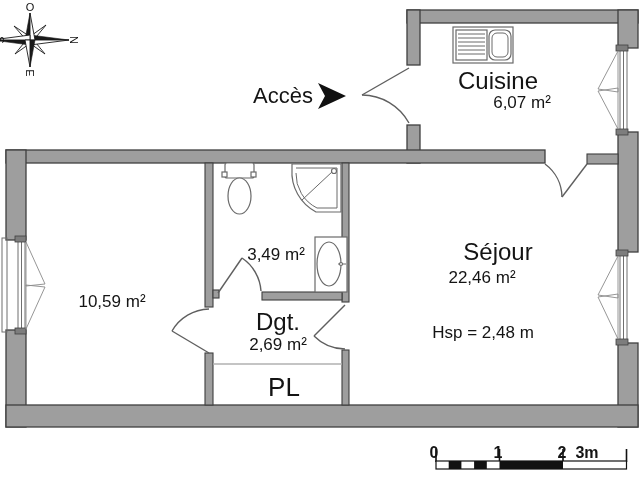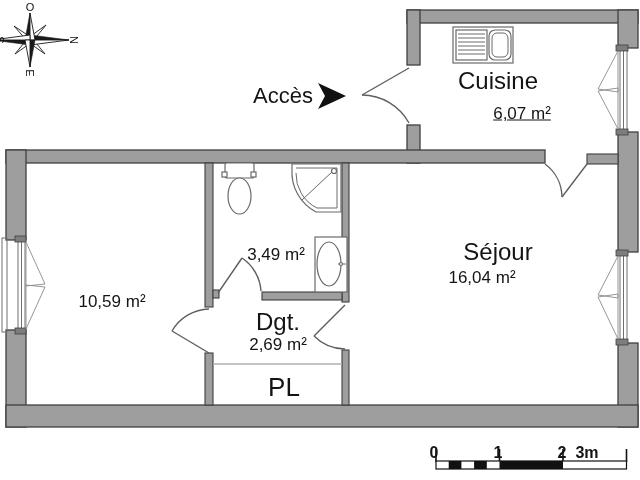--- a/index.html
+++ b/index.html
@@ -172,28 +172,29 @@
       <rect class="scalebox" x="436" y="461" width="190.5" height="8"></rect>
       <rect class="scaleblack" x="448.7" y="461" width="12.7" height="8"></rect>
       <rect class="scaleblack" x="474.1" y="461" width="12.7" height="8"></rect>
       <rect class="scaleblack" x="499.5" y="461" width="63.5" height="8"></rect>
     </g>
   </svg>
 
   <div class="lbl acces" style="left:283px;top:96px;">Accès</div>
 
   <div class="lbl room-name" style="left:498px;top:81px;">Cuisine</div>
-  <div class="lbl room-area" style="left:522px;top:113px;text-decoration:underline;">6,07 m²</div>
+  <div class="lbl room-area" style="left:522px;top:102px;">6,07 m²</div>
 
   <div class="lbl room-area" style="left:276px;top:247px;margin-top:7px;">3,49 m²</div>
 
   <div class="lbl room-area" style="left:112px;top:301px;">10,59 m²</div>
 
   <div class="lbl room-name" style="left:482px;top:252px;margin-left:16px;">Séjour</div>
-  <div class="lbl room-area" style="left:482px;top:277px;">16,04 m²</div>
+  <div class="lbl room-area" style="left:482px;top:277px;">22,46 m²</div>
+  <div class="lbl hsp" style="left:483px;top:332px;">Hsp = 2,48 m</div>
 
   <div class="lbl room-name" style="left:278px;top:322px;text-align:center;">Dgt.</div>
   <div class="lbl room-area" style="left:278px;top:344px;">2,69 m²</div>
 
   <div class="lbl pl" style="left:277px;top:387px;margin-left:7px;">PL</div>
 
   <div class="lbl scale-num" style="left:434px;top:453px;">0</div>
   <div class="lbl scale-num" style="left:498px;top:453px;">1</div>
   <div class="lbl scale-num" style="left:562px;top:453px;">2</div>
   <div class="lbl scale-num" style="left:587px;top:453px;">3m</div>

